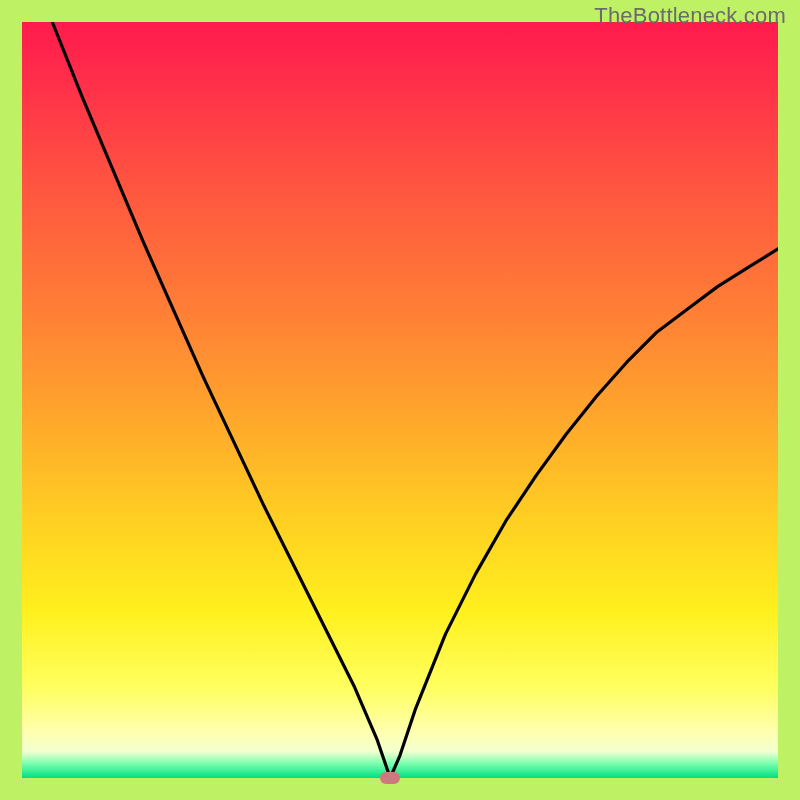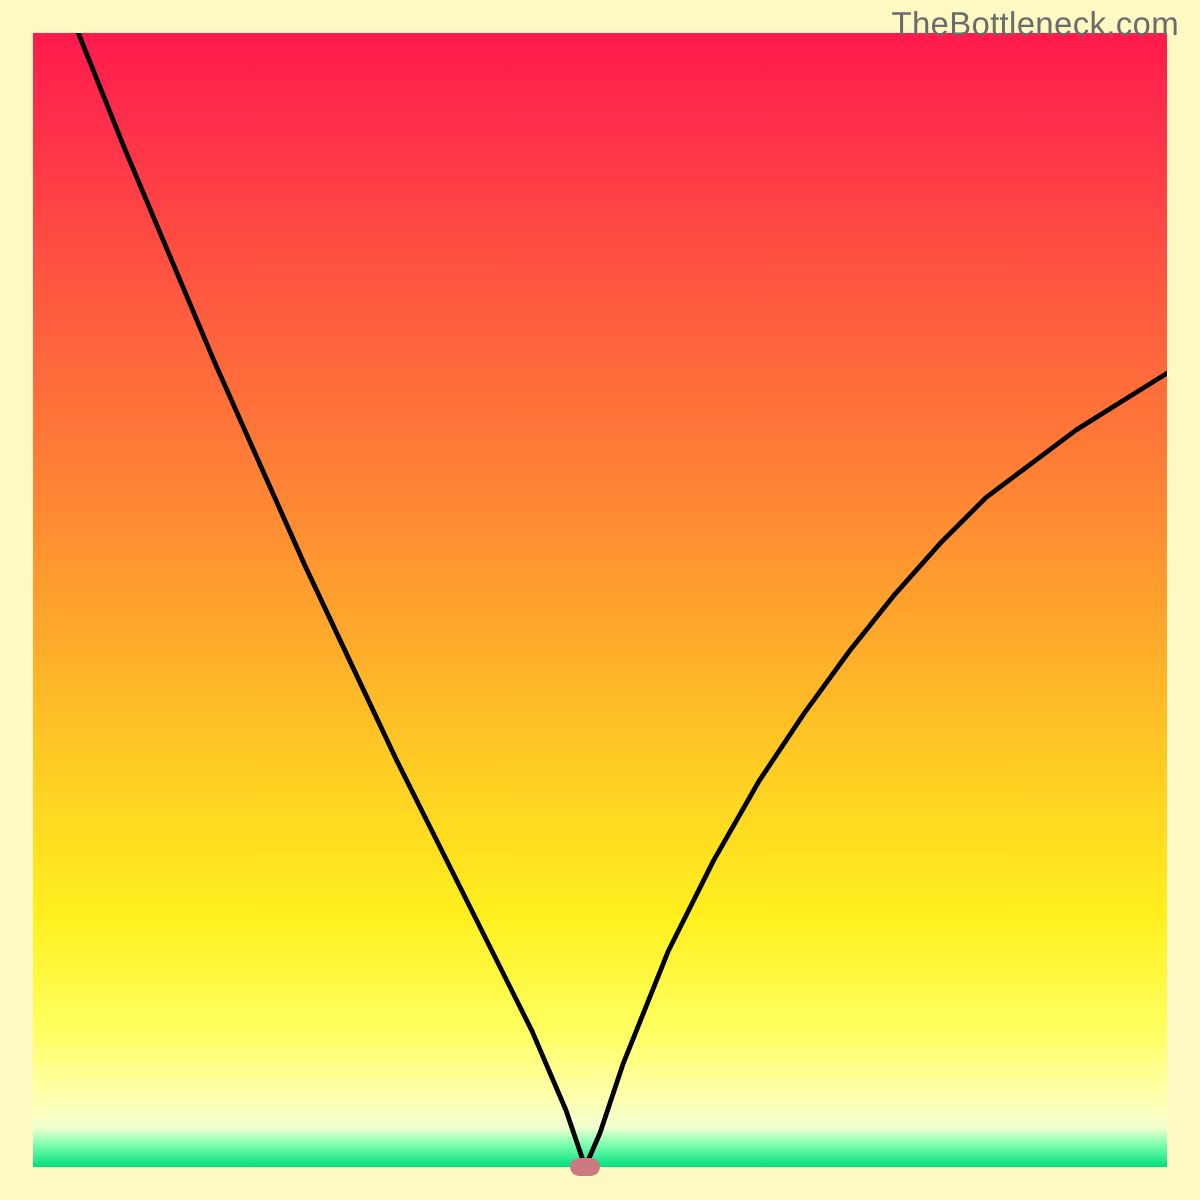--- a/index.html
+++ b/index.html
@@ -10,21 +10,21 @@
     background: #000;
     font-family: Arial, Helvetica, sans-serif;
     overflow: hidden;
   }
   .frame {
     position: absolute;
     left: 0;
     top: 0;
     width: 800px;
     height: 800px;
-    background: #fef9c3;
+    background: #bef264;
   }
   .plot {
     position: absolute;
     left: 22px;
     top: 22px;
     width: 756px;
     height: 756px;
     
     background: linear-gradient(
       to bottom,

